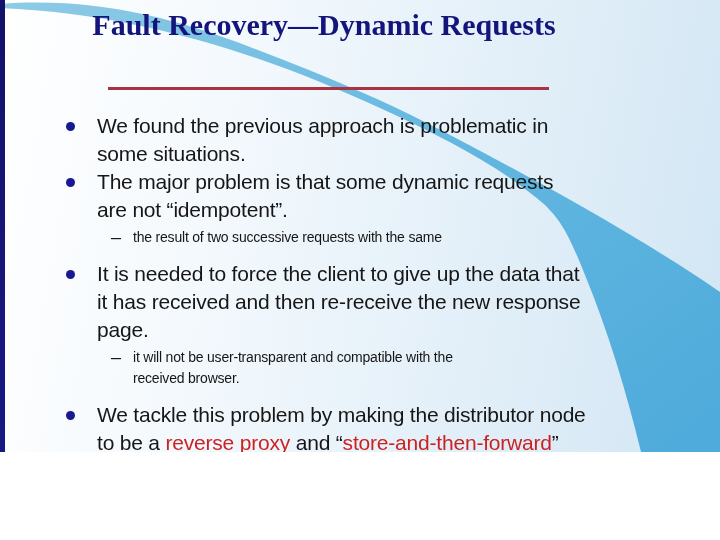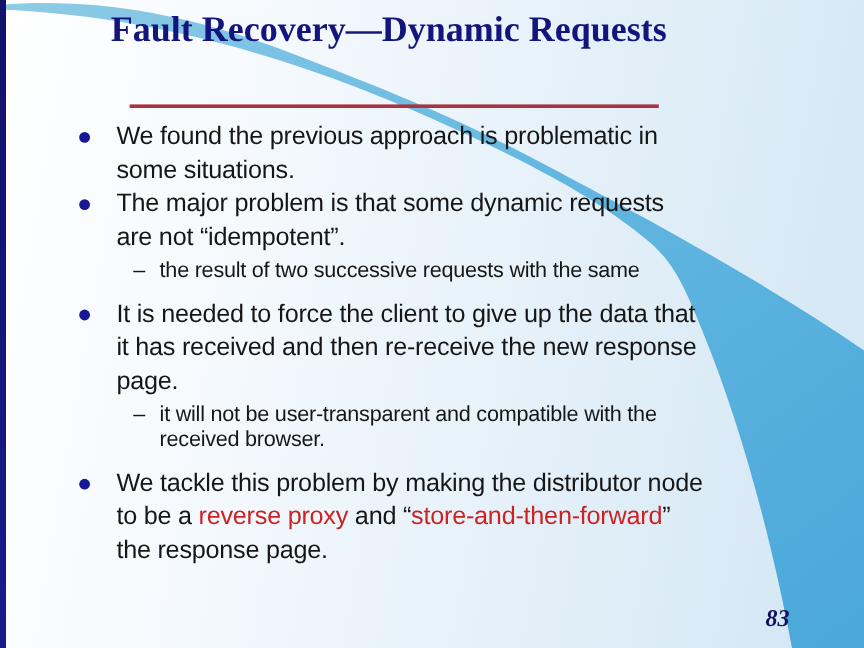--- a/index.html
+++ b/index.html
@@ -1,42 +1,42 @@
 <!DOCTYPE html>
 <html style="--navy: #14147d; --underline: #a93340; --body-text: #161616; --bullet: #181894; --red: #cc2222; --page: #12125e;"><head>
 <meta charset="utf-8">
 <style>
   :root{
     --navy:#14147d; --underline:#a93340; --body-text:#161616;
     --bullet:#181894; --red:#cc2222; --page:#12125e;
   }
   html,body{margin:0;padding:0;}
   .slide{
-    position:relative; width:720px; height:540px; overflow:hidden;
+    position:relative; width:720px; height:452px; overflow:hidden;
     background:linear-gradient(100deg,#ffffff 0%,#f4f9fd 30%,#d2e6f4 100%);
     font-family:"Liberation Sans", sans-serif;
   }
   .swoosh-svg{position:absolute; left:0; top:0; z-index:1;}
   .left-bar{position:absolute; left:0; top:0; width:5px; height:540px;
     background:linear-gradient(180deg,#12126a,#1a1a8a); z-index:3;}
   .title-block{
     position:absolute; left:60px; top:5px; width:528px; text-align:center;
     font-family:"Liberation Serif", serif; font-weight:bold;
     font-size:30px; line-height:40px; color:var(--navy); z-index:4;
   }
   .title-underline{
     position:absolute; left:108px; top:87px; width:441px; height:3px;
     background:var(--underline); z-index:4;
   }
-  .content{position:absolute; left:66px; top:100px; right:14px; z-index:4;}
+  .content{position:absolute; left:66px; top:112px; right:14px; z-index:4;}
   .item{display:flex; align-items:flex-start;}
   .item .text{color:var(--body-text);}
   .item.bullet .text{font-size:21px; line-height:28px; letter-spacing:-0.2px;}
   .item.sub{margin-left:45px; margin-top:3px;}
-  .item.sub .text{font-size:18px; line-height:21px; letter-spacing:-0.2px;}
+  .item.sub .text{font-size:14px; line-height:21px; letter-spacing:-0.2px;}
   .item.sub{margin-bottom:12px;}
   .item.sub:last-of-type{margin-bottom:3px;}
   .marker.bullet{
     flex:0 0 9px; width:9px; height:9px; border-radius:50%;
     background:var(--bullet); margin:10px 22px 0 0;
   }
   .marker.sub{
     flex:0 0 22px; width:22px; font-size:18px; line-height:21px;
     color:var(--body-text);
   }

